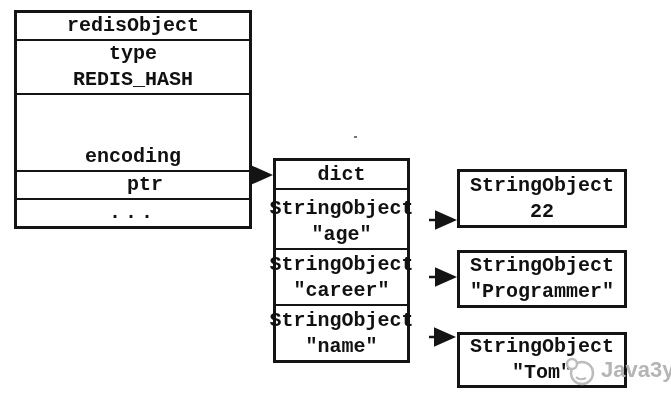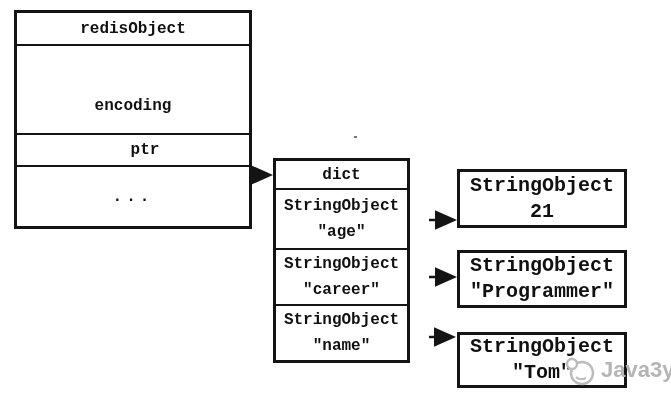--- a/index.html
+++ b/index.html
@@ -17,24 +17,24 @@
     position: absolute;
     border: 3px solid #141414;
     background: #ffffff;
     box-sizing: border-box;
     display: flex;
     flex-direction: column;
   }
   .row {
     display: flex;
     flex-direction: column;
-    justify-content: center;
+    justify-content: flex-end;
     align-items: center;
     border-bottom: 2px solid #141414;
-    font-size: 16px;
+    font-size: 20px;
     line-height: 26px;
     text-align: center;
     white-space: nowrap;
     box-sizing: border-box;
   }
   .row:last-child { border-bottom: none; }
   .valuebox {
     position: absolute;
     border: 3px solid #141414;
     background: #ffffff;
@@ -89,20 +89,24 @@
 </style>
 </head>
 <body>
 
 <div class="canvas">
 
   <div class="box" id="redis-object">
     <div class="row r1">
       <span>redisObject</span>
     </div>
+    <div class="row r2">
+      <span>type</span>
+      <span>REDIS_HASH</span>
+    </div>
     <div class="row r3">
       <span>encoding</span>
     </div>
     <div class="row r4">
       <span>ptr</span>
     </div>
     <div class="row r5">
       <span>...</span>
     </div>
   </div>
@@ -120,21 +124,21 @@
       <span>"career"</span>
     </div>
     <div class="row r4">
       <span>StringObject</span>
       <span>"name"</span>
     </div>
   </div>
 
   <div class="valuebox" id="value-age">
     <span>StringObject</span>
-    <span>21</span>
+    <span>22</span>
   </div>
   <div class="valuebox" id="value-career">
     <span>StringObject</span>
     <span>"Programmer"</span>
   </div>
   <div class="valuebox" id="value-name">
     <span>StringObject</span>
     <span>"Tom"</span>
   </div>
 

